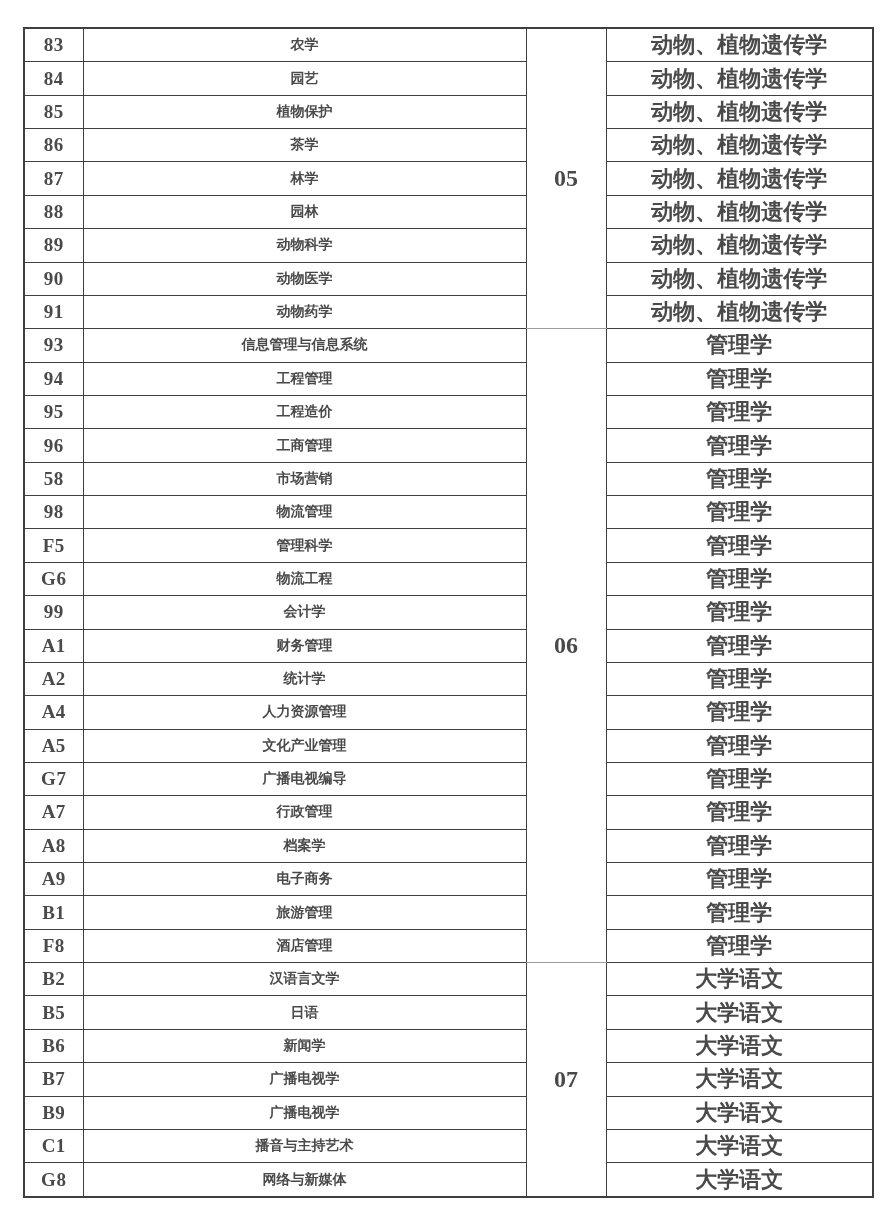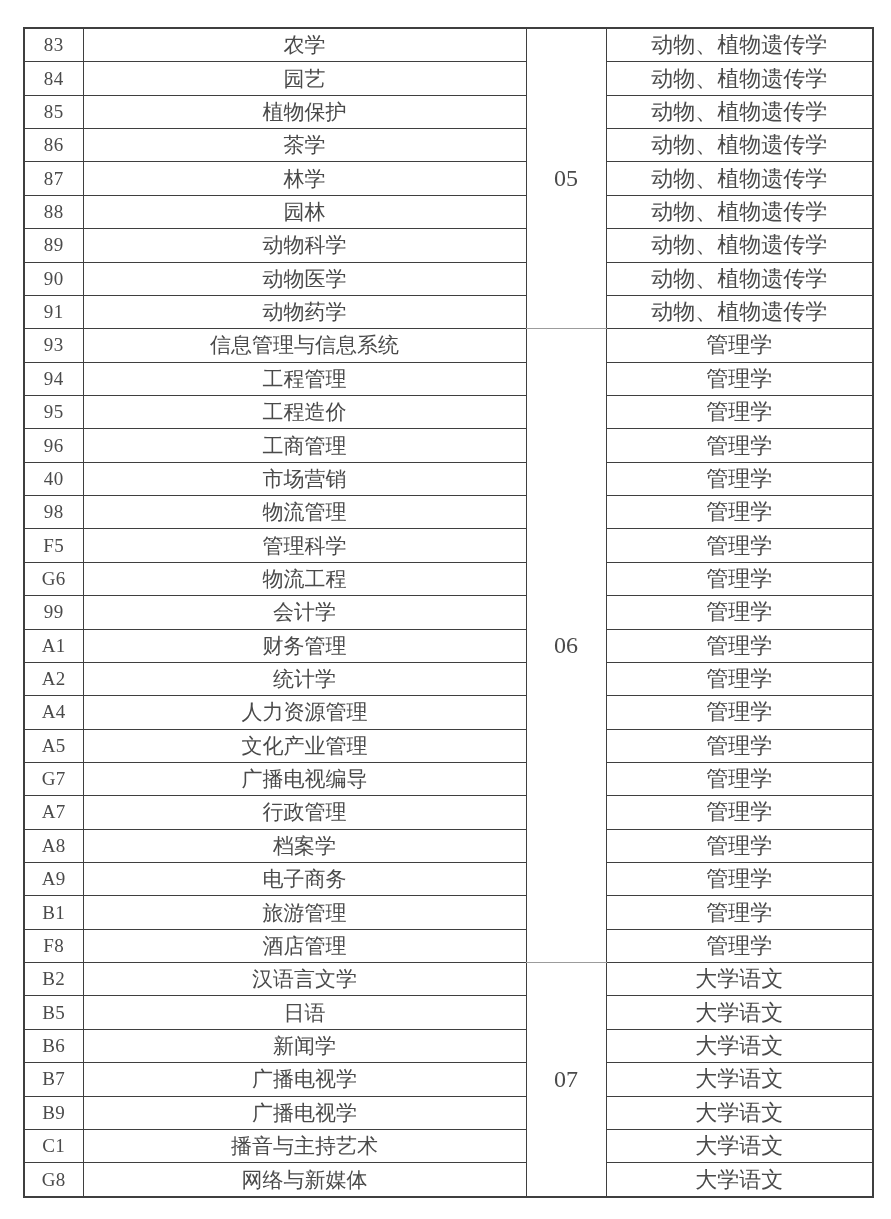--- a/index.html
+++ b/index.html
@@ -22,35 +22,36 @@
   }
   table.course-table {
     position: absolute;
     left: 23px;
     top: 27px;
     width: 849px;
     height: 1171px;
     border-collapse: collapse;
     table-layout: fixed;
     border: 2px solid var(--border);
+    font-weight: bold;
   }
   td.cell {
     border: 1px solid var(--border);
     text-align: center;
     vertical-align: middle;
     color: var(--text);
     overflow: hidden;
     white-space: nowrap;
   }
   td.code {
     font-size: 19px;
     letter-spacing: 0.5px;
   }
   td.major {
-    font-size: 21px;
+    font-size: 14px;
   }
   td.group {
     font-size: 24px;
     border-top: 1px solid var(--light-divider);
     border-bottom: 1px solid var(--light-divider);
   }
   td.subject {
     font-size: 22px;
   }
 </style>
@@ -127,21 +128,21 @@
     <td class="cell code">95</td>
     <td class="cell major">工程造价</td>
     <td class="cell subject">管理学</td>
   </tr>
         <tr>
     <td class="cell code">96</td>
     <td class="cell major">工商管理</td>
     <td class="cell subject">管理学</td>
   </tr>
         <tr>
-    <td class="cell code">40</td>
+    <td class="cell code">58</td>
     <td class="cell major">市场营销</td>
     <td class="cell subject">管理学</td>
   </tr>
         <tr>
     <td class="cell code">98</td>
     <td class="cell major">物流管理</td>
     <td class="cell subject">管理学</td>
   </tr>
         <tr>
     <td class="cell code">F5</td>

